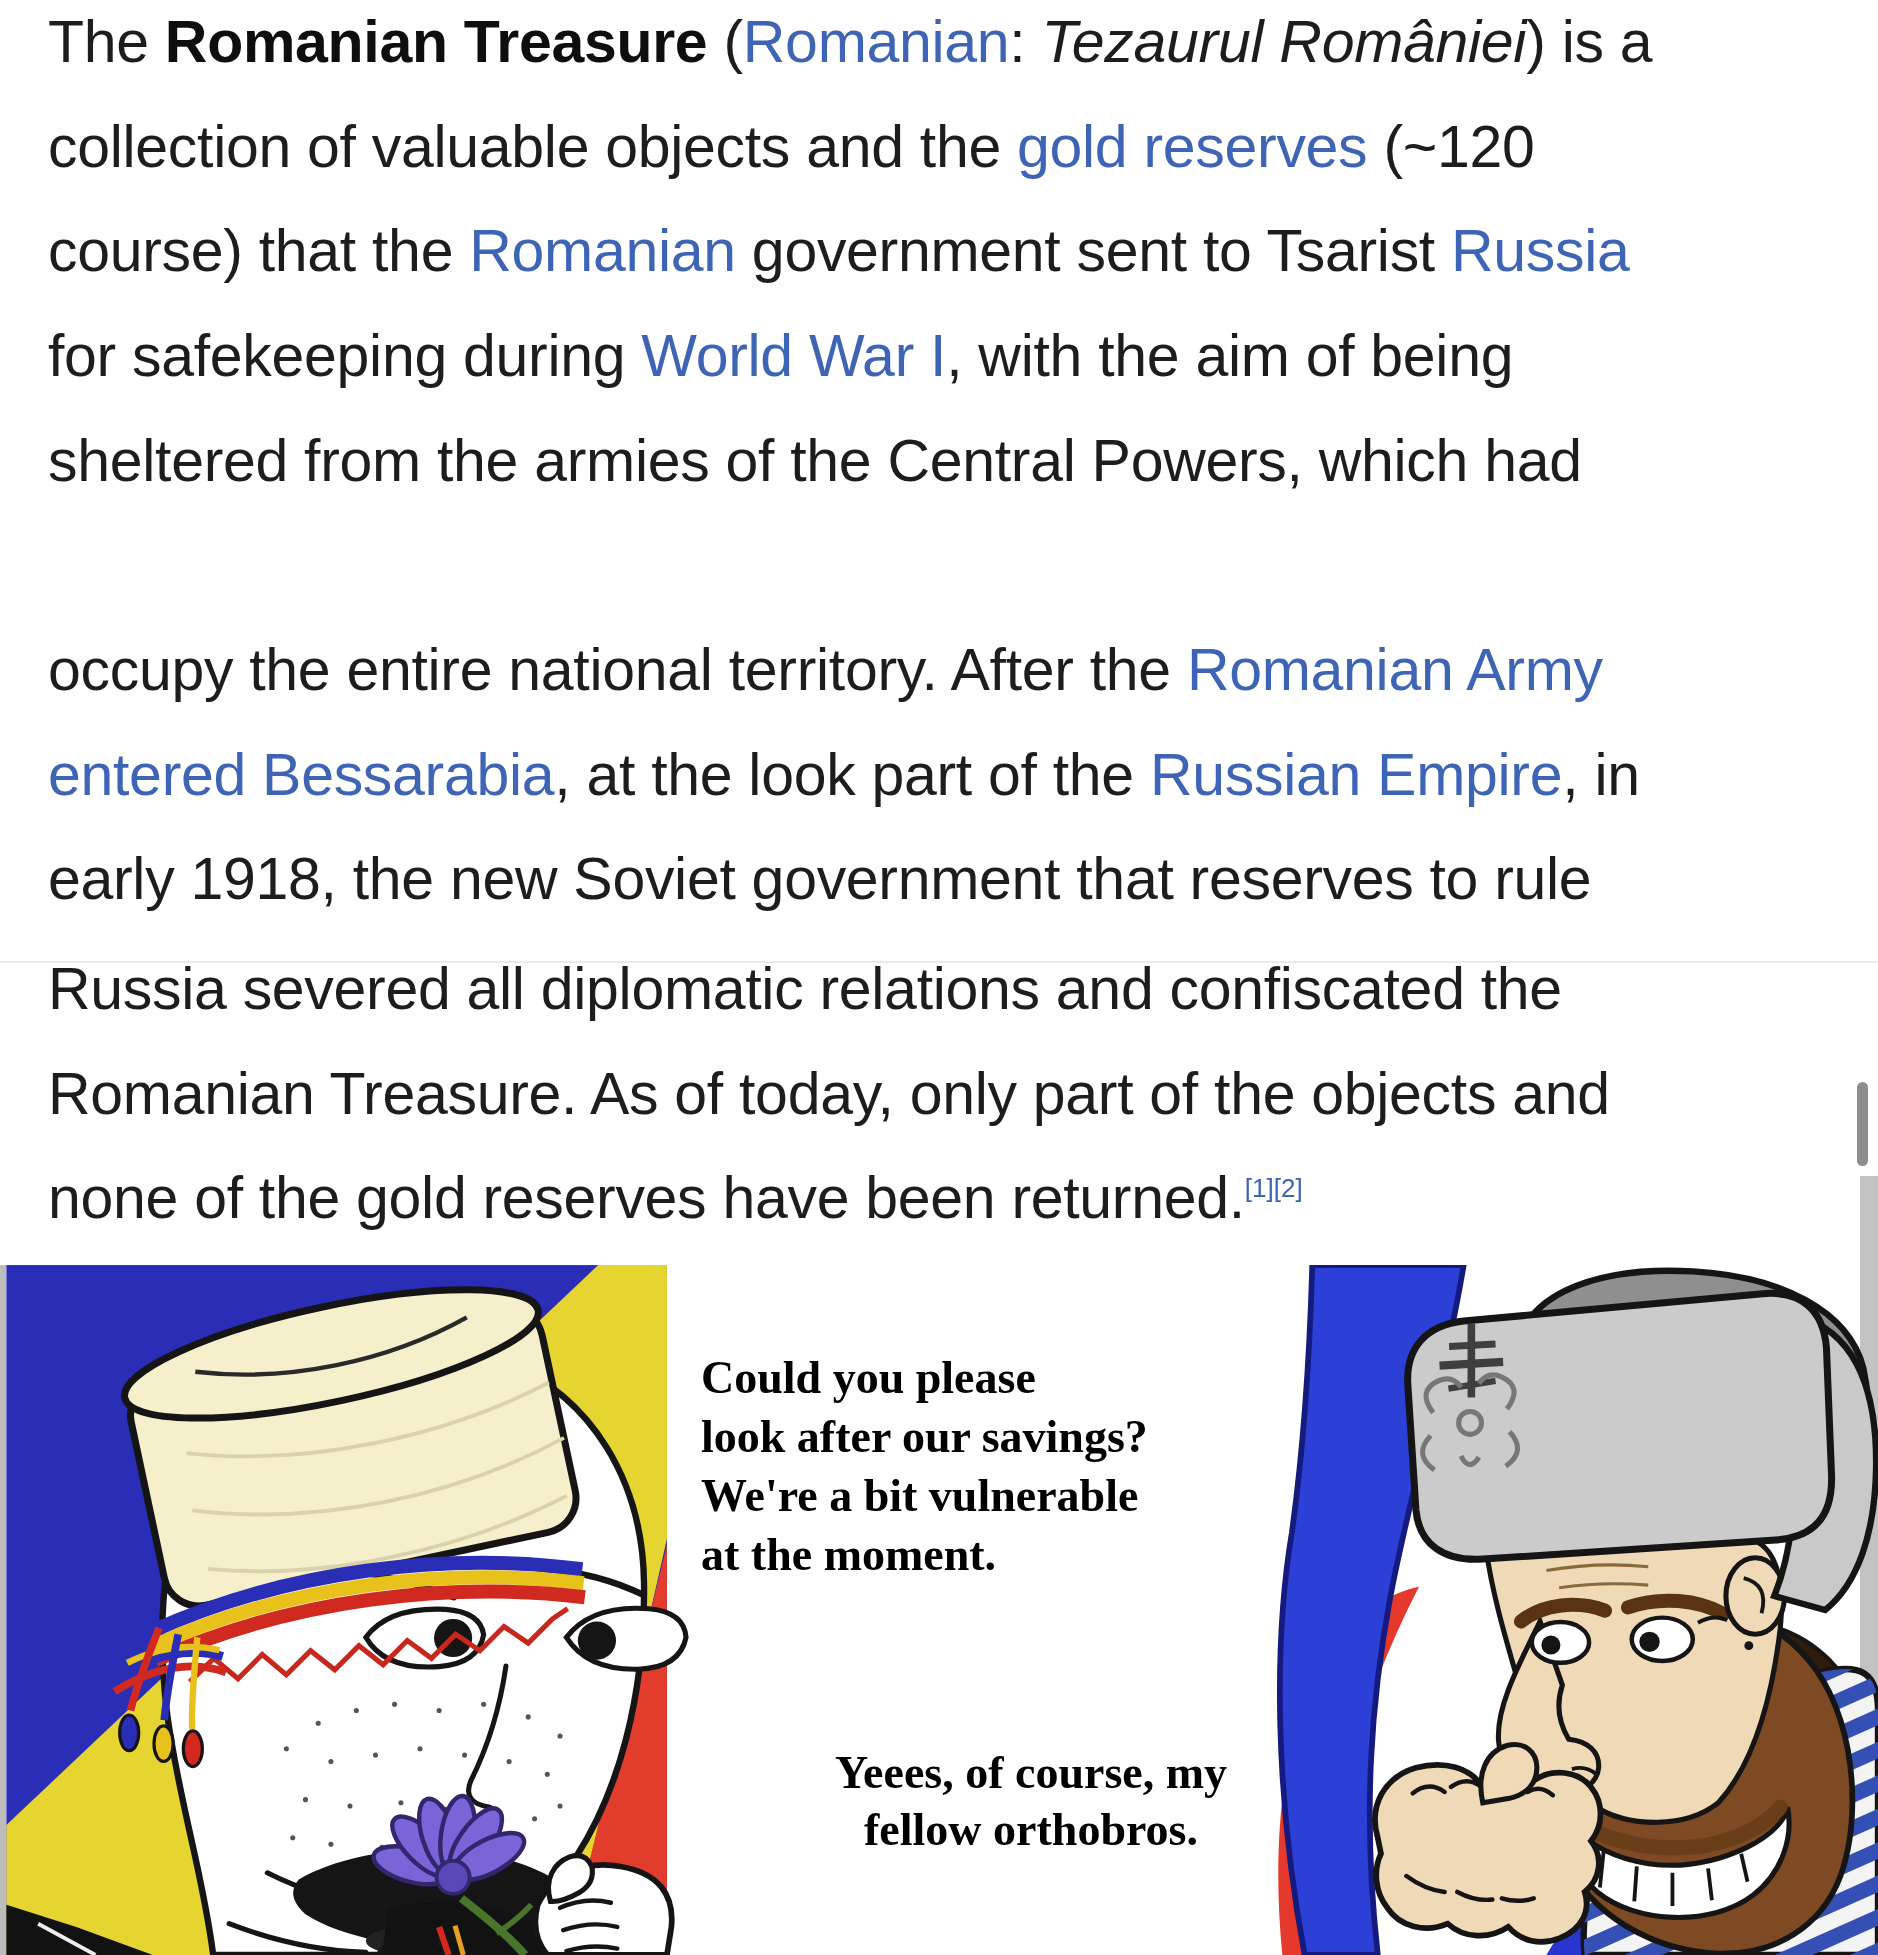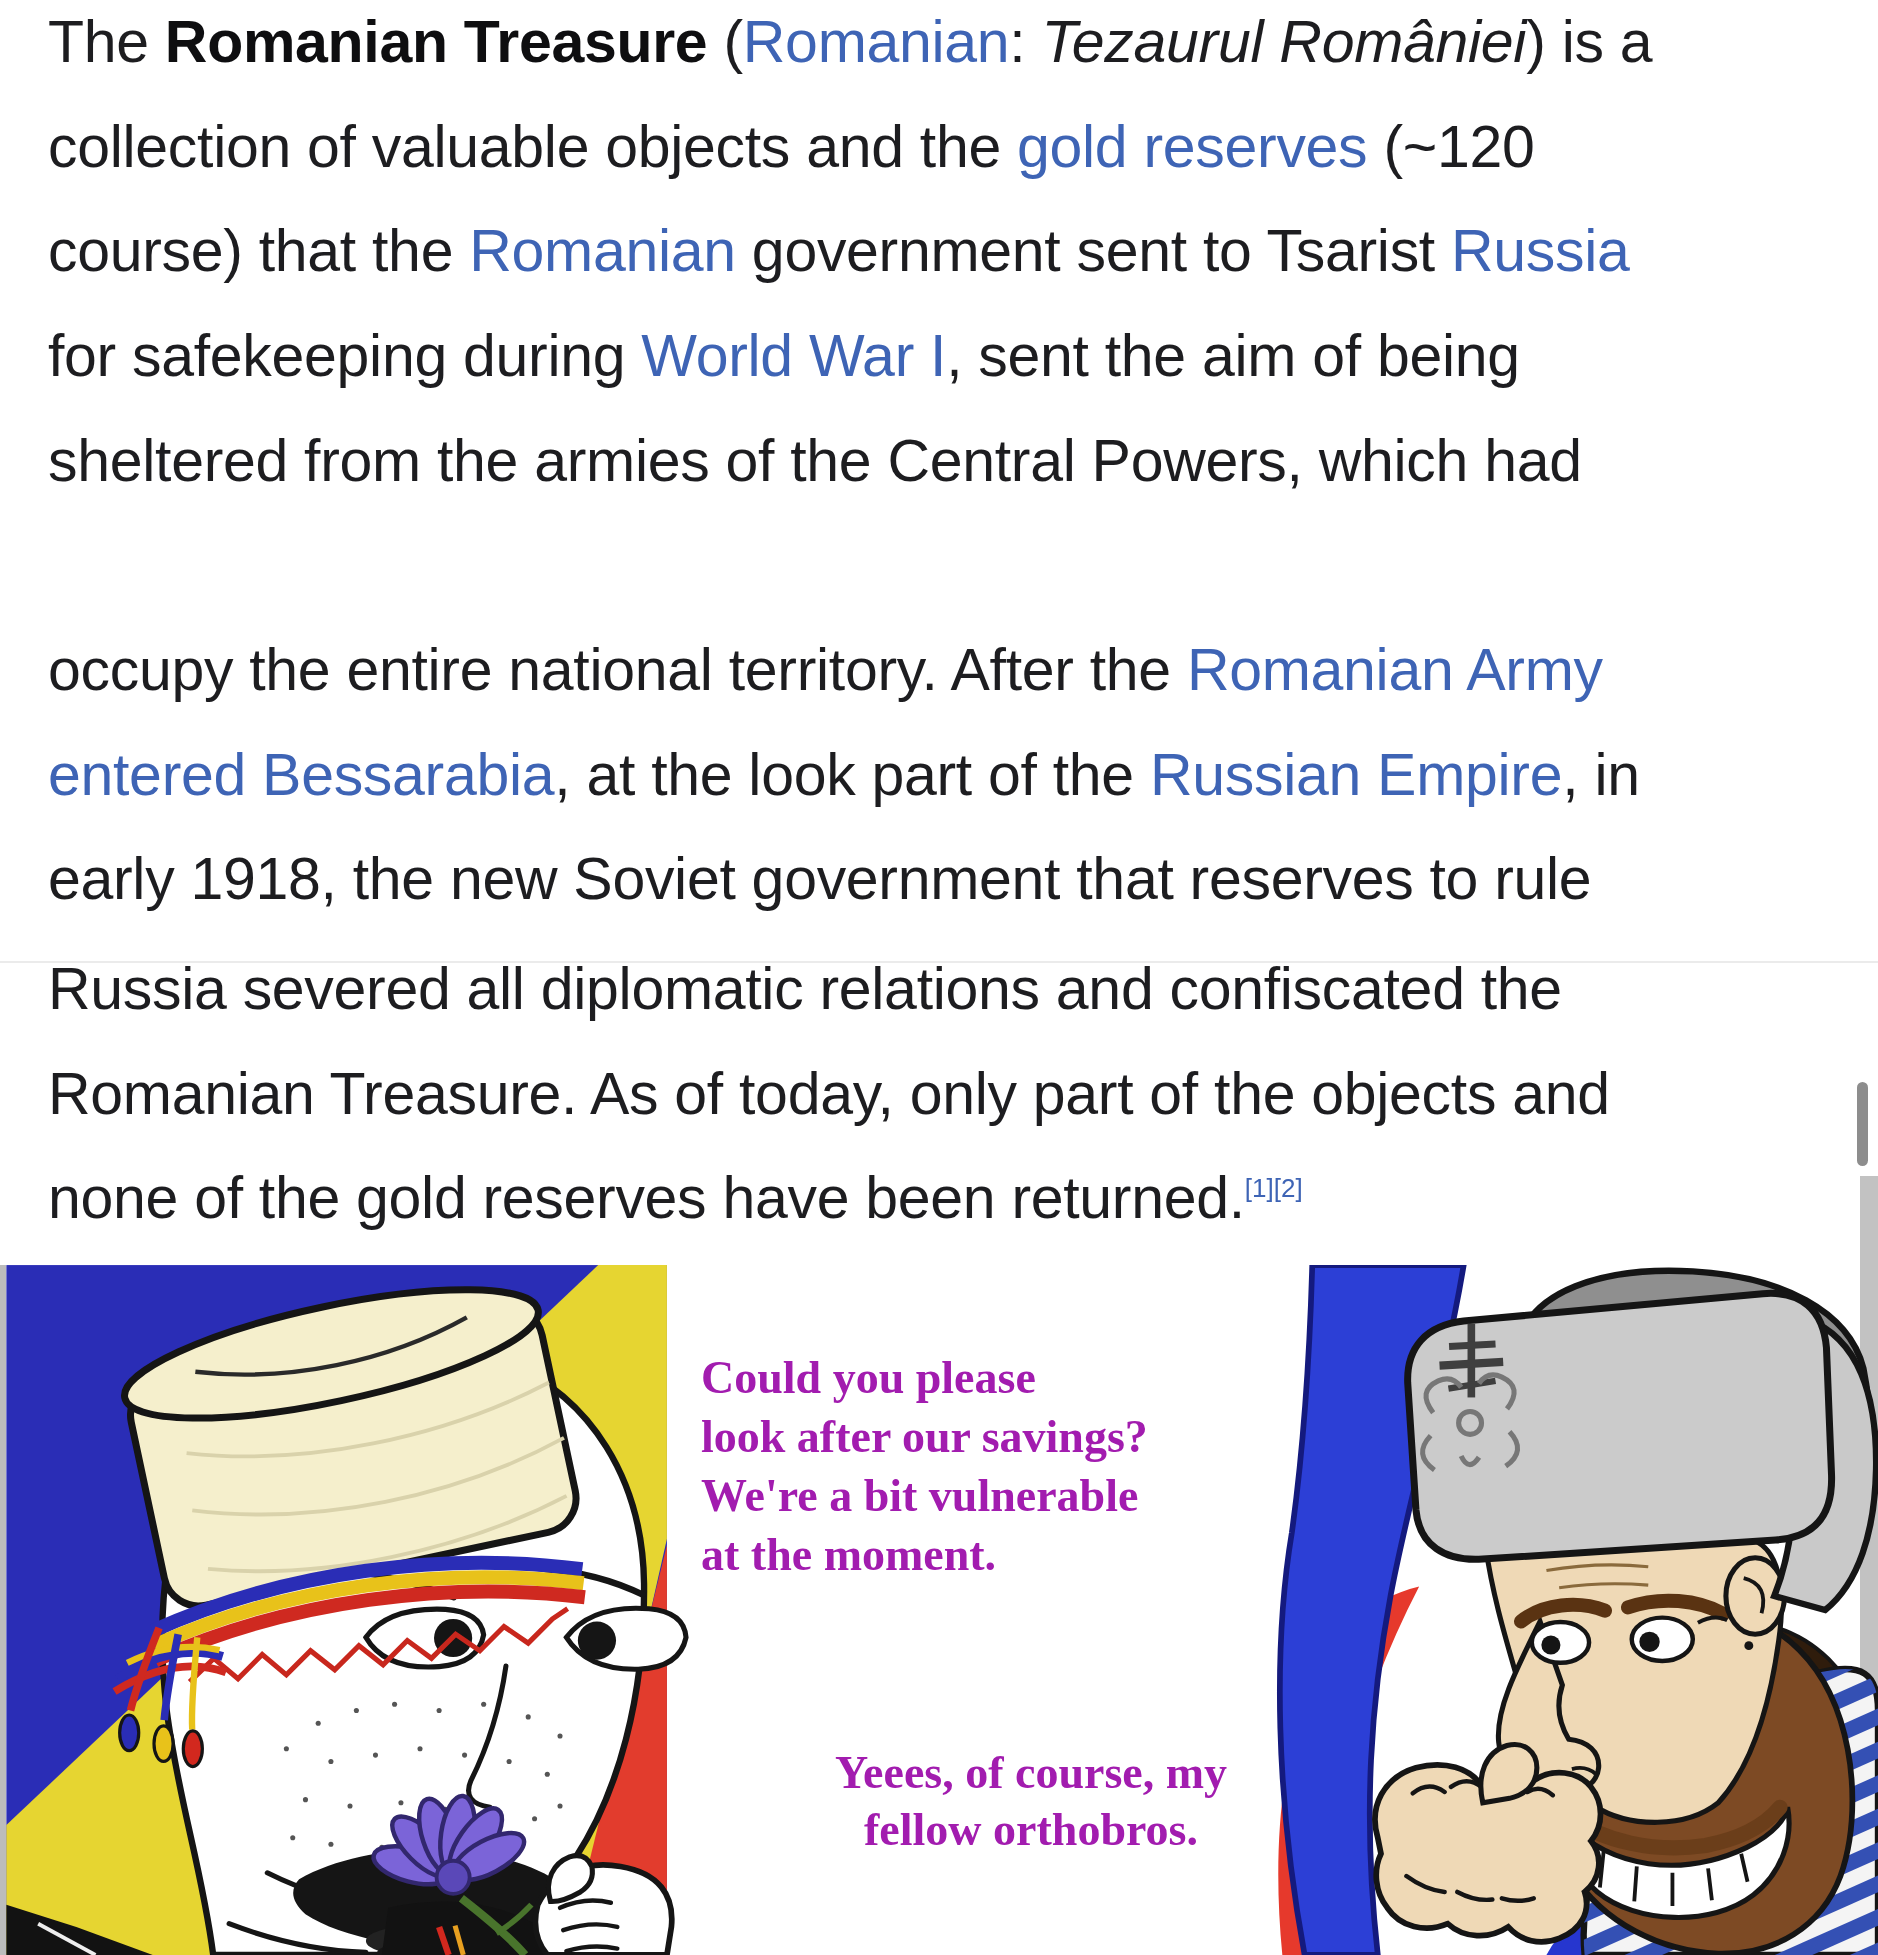--- a/index.html
+++ b/index.html
@@ -14,32 +14,32 @@
   .seg-italic{font-style:italic;}
   .seg-link{color:var(--link);}
   .seg-sup{color:var(--link);font-size:26px;position:relative;top:-21px;letter-spacing:0;}
   #stitch{position:absolute;left:0;top:961px;width:1878px;height:1.9px;background:#ebebeb;}
   #scrollthumb{position:absolute;left:1857px;top:1082px;width:10.8px;height:84px;
                background:#8d8d8d;border-radius:5.7px;}
   
   #meme{position:absolute;left:0;top:1265px;width:1878px;height:690px;}
   #edge-right{position:absolute;left:1860px;top:1176px;width:18.5px;height:780px;background:#c2c2c2;}
   #edge-left{position:absolute;left:0;top:1265px;width:6.4px;height:690px;background:#bcbcbc;}
-  .speech{position:absolute;font-family:"Liberation Serif", serif;font-weight:700;color:#a21caf;}
+  .speech{position:absolute;font-family:"Liberation Serif", serif;font-weight:700;color:#000000;}
   #speech-left{left:701px;top:1348px;width:598px;font-size:46px;line-height:59px;text-align:left;}
   #speech-right{left:783px;top:1744px;width:496px;font-size:46px;line-height:57px;text-align:center;}
 </style>
 </head>
 <body>
 
 <div id="article">
     <div class="aline" style="top: 12.7px;"><span class="seg-text">The </span><span class="seg-bold">Romanian Treasure</span><span class="seg-text"> (</span><span class="seg-link">Romanian</span><span class="seg-text">: </span><span class="seg-italic">Tezaurul României</span><span class="seg-text">) is a</span></div>
     <div class="aline" style="top: 118px;"><span class="seg-text">collection of valuable objects and the </span><span class="seg-link">gold reserves</span><span class="seg-text"> (~120</span></div>
     <div class="aline" style="top: 222px;"><span class="seg-text">course) that the </span><span class="seg-link">Romanian</span><span class="seg-text"> government sent to Tsarist </span><span class="seg-link">Russia</span></div>
-    <div class="aline" style="top: 327px;"><span class="seg-text">for safekeeping during </span><span class="seg-link">World War I</span><span class="seg-text">, sent the aim of being</span></div>
+    <div class="aline" style="top: 327px;"><span class="seg-text">for safekeeping during </span><span class="seg-link">World War I</span><span class="seg-text">, with the aim of being</span></div>
     <div class="aline" style="top: 432px;"><span class="seg-text">sheltered from the armies of the Central Powers, which had</span></div>
     <div class="aline" style="top: 641px;"><span class="seg-text">occupy the entire national territory. After the </span><span class="seg-link">Romanian Army</span></div>
     <div class="aline" style="top: 746px;"><span class="seg-link">entered Bessarabia</span><span class="seg-text">, at the look part of the </span><span class="seg-link">Russian Empire</span><span class="seg-text">, in</span></div>
     <div class="aline" style="top: 850px;"><span class="seg-text">early 1918, the new Soviet government that reserves to rule</span></div>
     <div class="aline" style="top: 960px;"><span class="seg-text">Russia severed all diplomatic relations and confiscated the</span></div>
     <div class="aline" style="top: 1065px;"><span class="seg-text">Romanian Treasure. As of today, only part of the objects and</span></div>
     <div class="aline" style="top: 1169px;"><span class="seg-text">none of the gold reserves have been returned.</span><span class="seg-sup">[1][2]</span></div>
   </div>
 <div id="stitch"></div>
 <div id="scrollthumb"></div>

